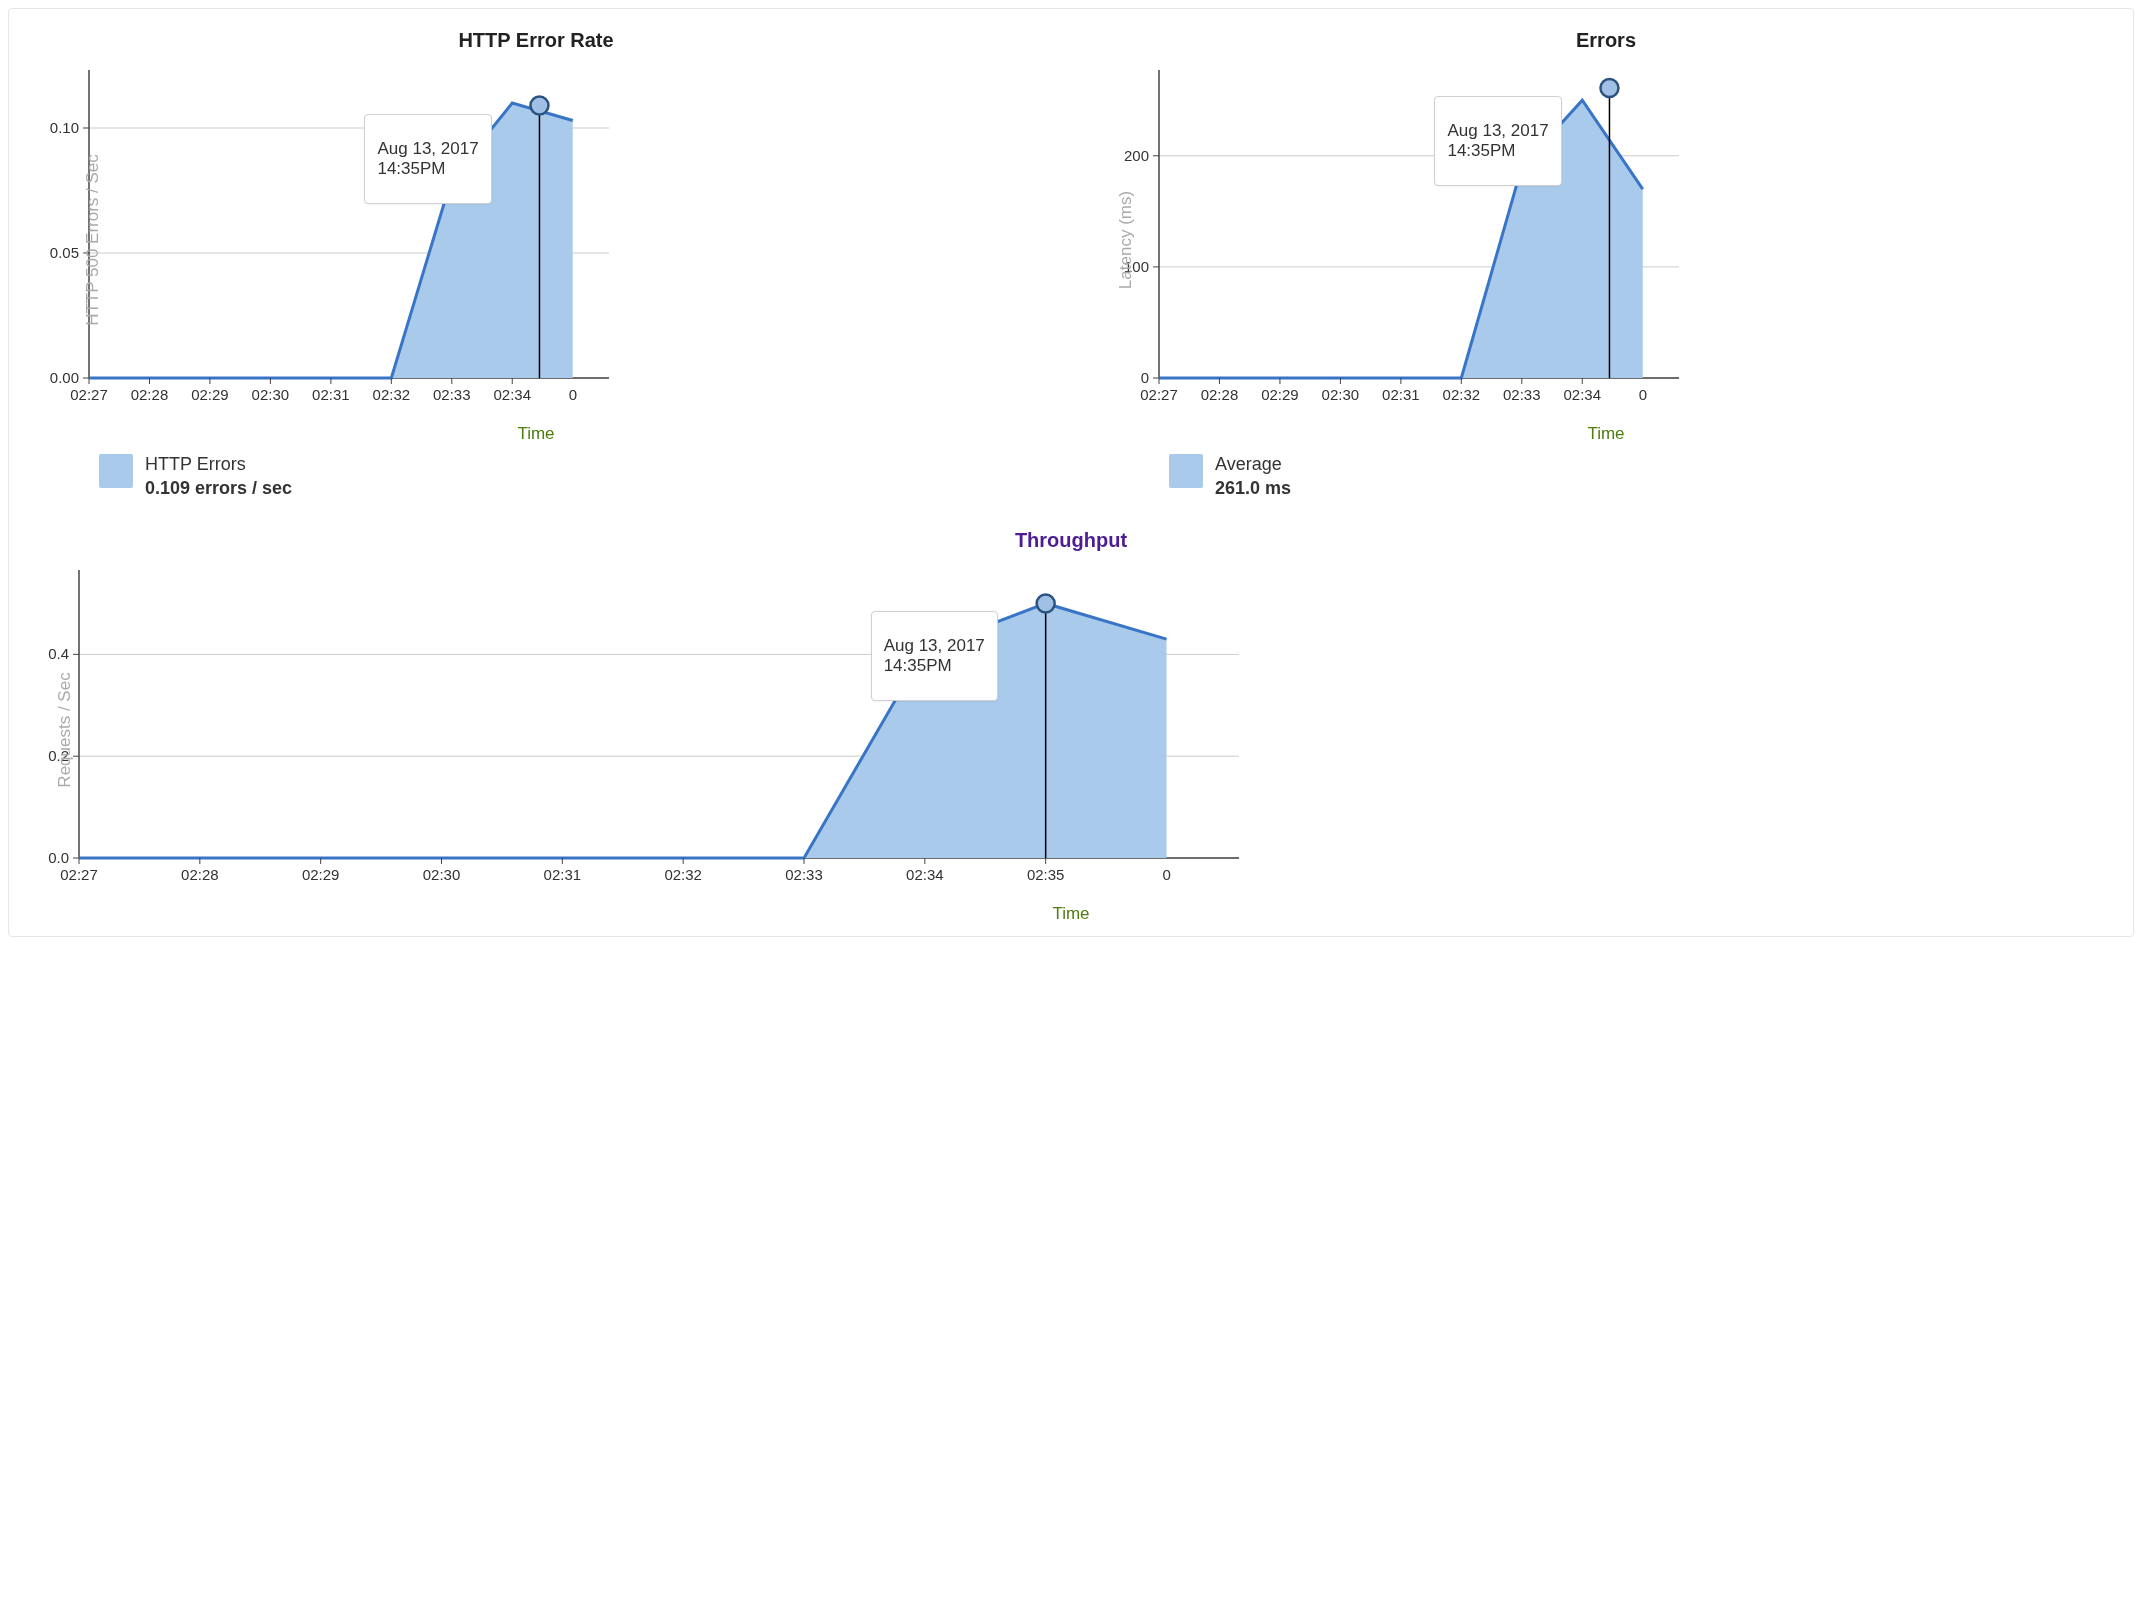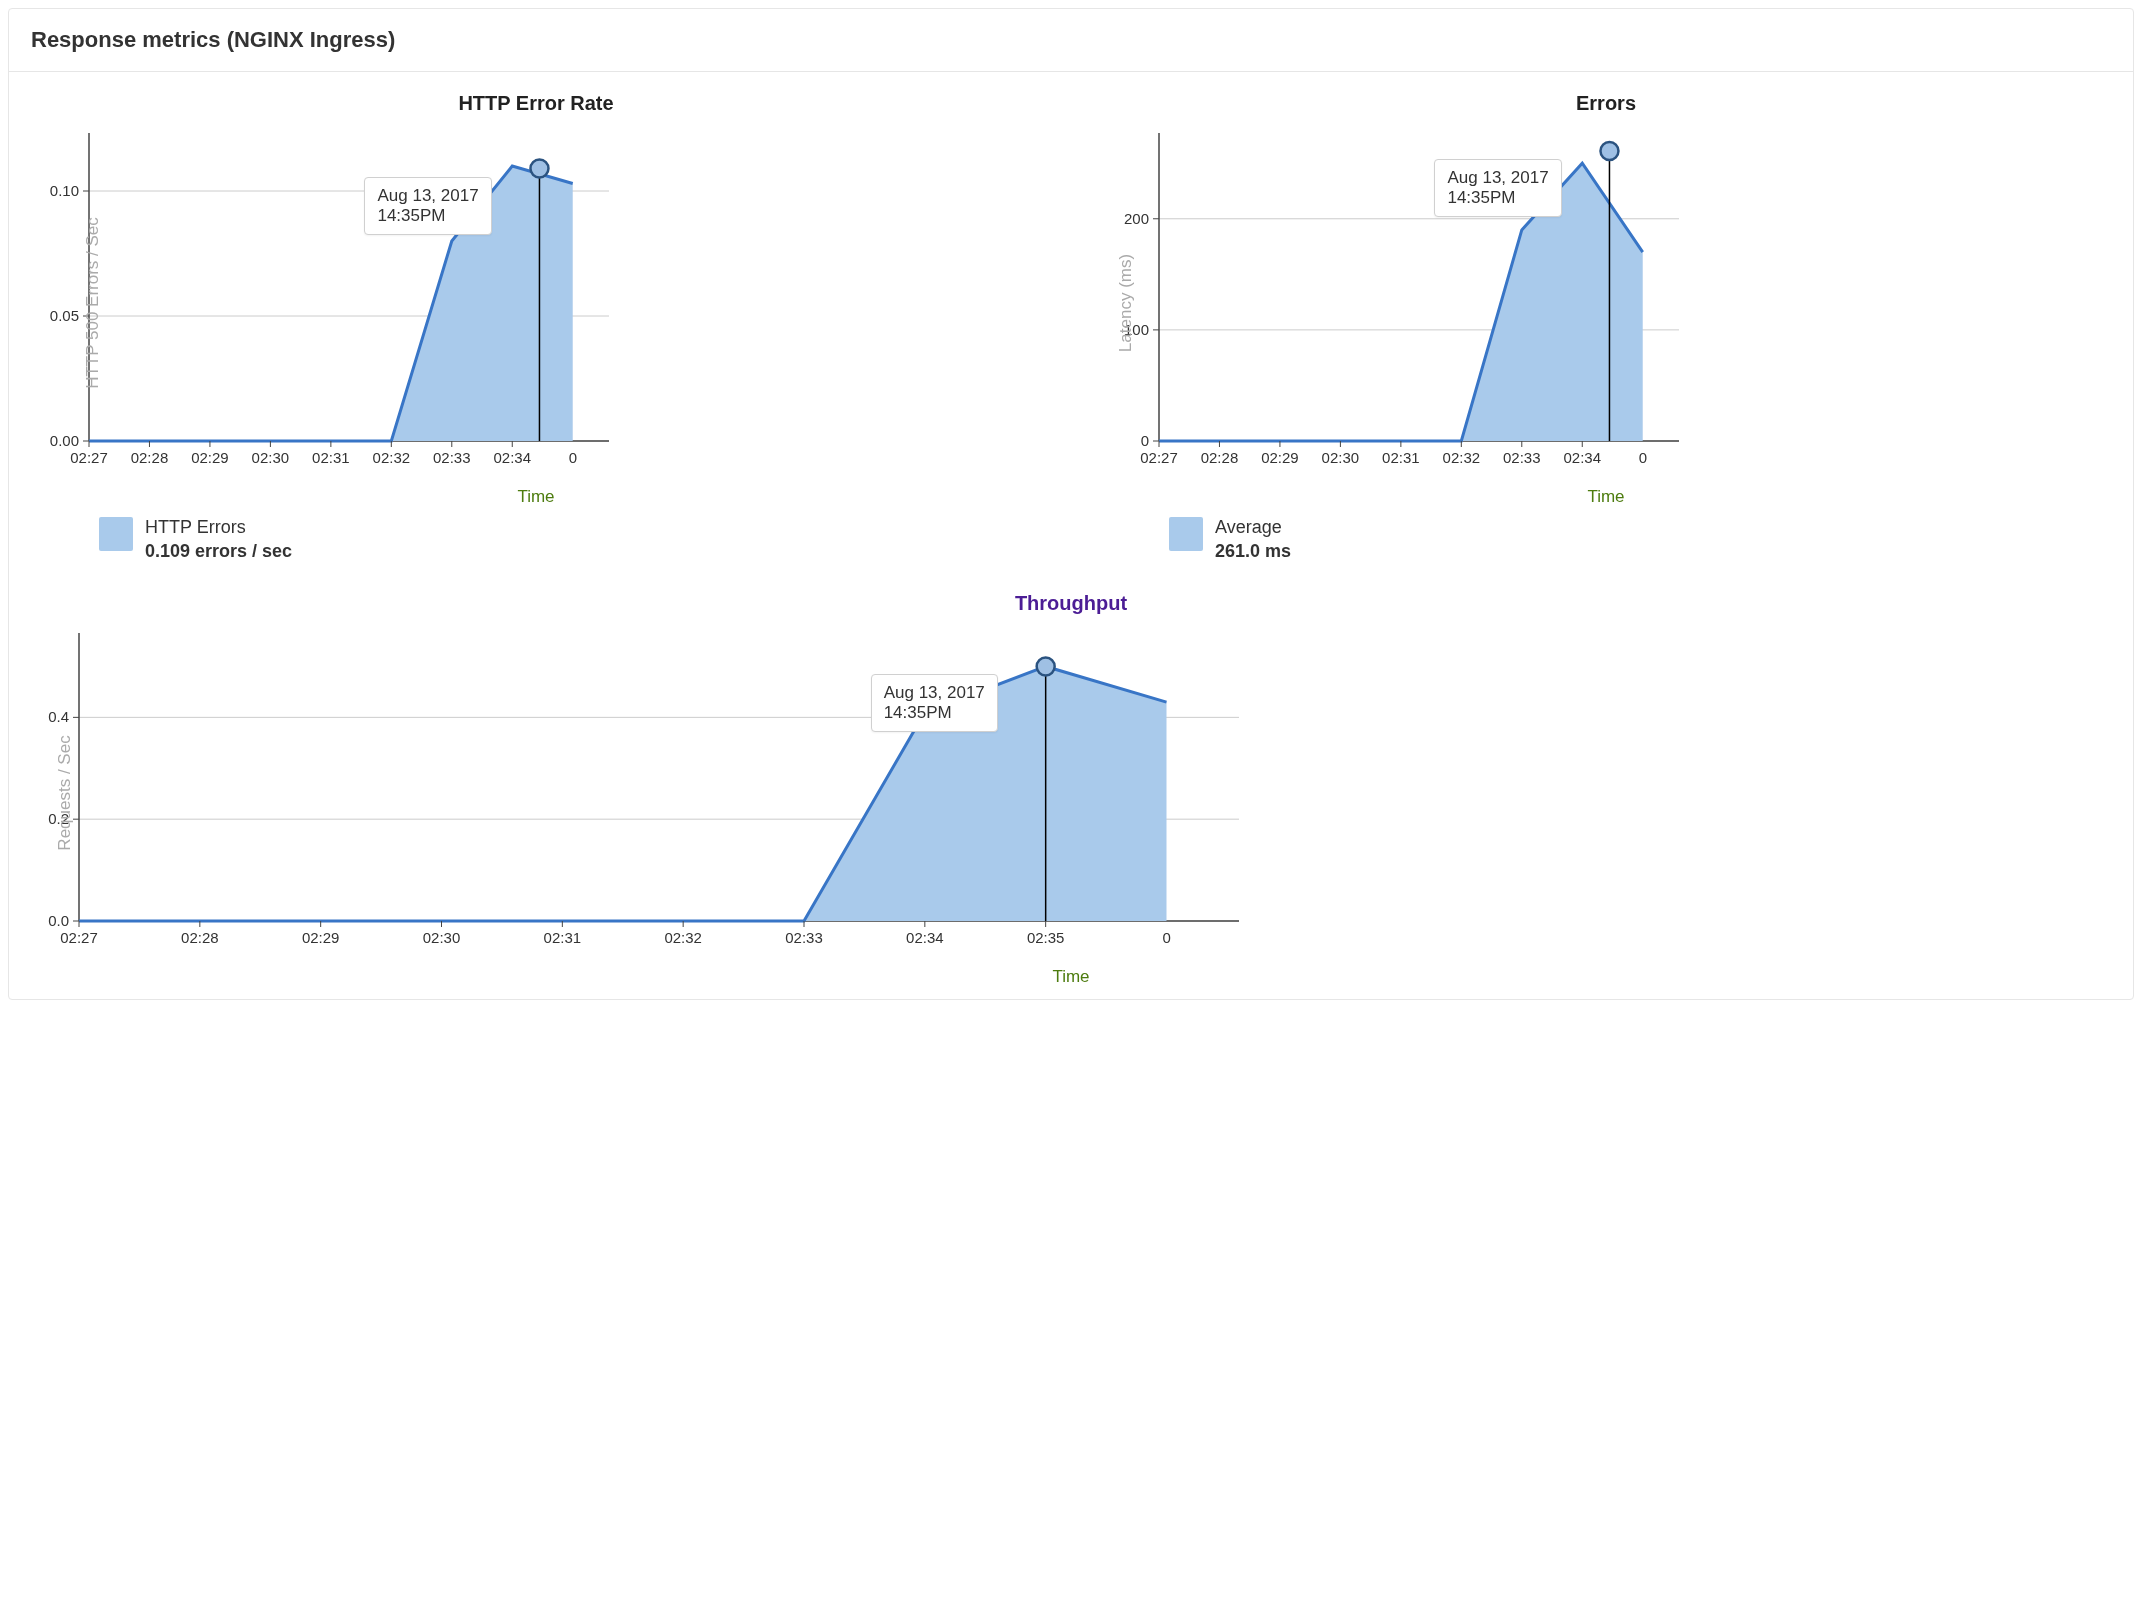--- a/index.html
+++ b/index.html
@@ -12,37 +12,36 @@
 .chart-title { text-align: center; font-weight: 700; font-size: 20px; color: #222; padding: 8px 0 6px; }
 .chart-title.light { color: #4c1d95; }
 .legend-row { display: flex; gap: 40px; padding: 8px 30px 20px 55px; }
 .legend-item { display: flex; align-items: flex-start; gap: 12px; padding-left: 25px; }
 .legend-swatch { width: 34px; height: 34px; background: #a9caeb; border-radius: 2px; margin-top: 2px; }
 .legend-text { font-size: 18px; line-height: 1.35; }
 .legend-text .value { font-weight: 700; text-align: right; }
 .chart-svg-wrap { position: relative; }
 .ylabel { position: absolute; left: -8px; top: 50%; transform: translate(-4px,-50%) rotate(-90deg); transform-origin: center; color: #aaa; font-size: 17px; white-space: nowrap; }
 .xlabel { text-align: center; color: #4d7c0f; font-size: 17px; margin-top: 2px; }
-.tooltip { position: absolute; background: #fff; border: 1px solid #d0d0d0; border-radius: 4px; padding: 8px 12px; font-size: 17px; box-shadow: 0 1px 2px rgba(0,0,0,0.05); }
+.tooltip { position: absolute; background: #fff; border: 1px solid #d0d0d0; border-radius: 4px; padding: 24px 12px; font-size: 17px; box-shadow: 0 1px 2px rgba(0,0,0,0.05); }
 .tooltip .date { color: #333; }
 .tooltip .time { font-weight: 400; }
 svg text { font-family: inherit; font-size: 15px; fill: #333; }
 svg .grid { stroke: #ccc; stroke-width: 1; }
 svg .axis { stroke: #444; stroke-width: 1.5; }
 svg .tick { stroke: #444; stroke-width: 1; }
 svg .area { fill: #a9caeb; }
 svg .line { stroke: #3875c6; stroke-width: 3; fill: none; }
 svg .marker-line { stroke: #000; stroke-width: 1.5; }
 svg .marker-dot { fill: #9fc0e4; stroke: #2b5380; stroke-width: 2.5; }
 </style>
 </head>
 <body>
 
 <div class="panel">
-  <div class="panel-header">Response metrics (NGINX Ingress)</div>
   <div class="panel-body">
 
     <div class="row">
 
       <div class="chart-box">
         <div class="chart-title">HTTP Error Rate</div>
         <div class="chart-svg-wrap">
           <div class="ylabel">HTTP 500 Errors / Sec</div>
           <svg id="svg-error" width="600" height="360">
               <line x1="70" y1="320" x2="590" y2="320" class="grid"></line>

